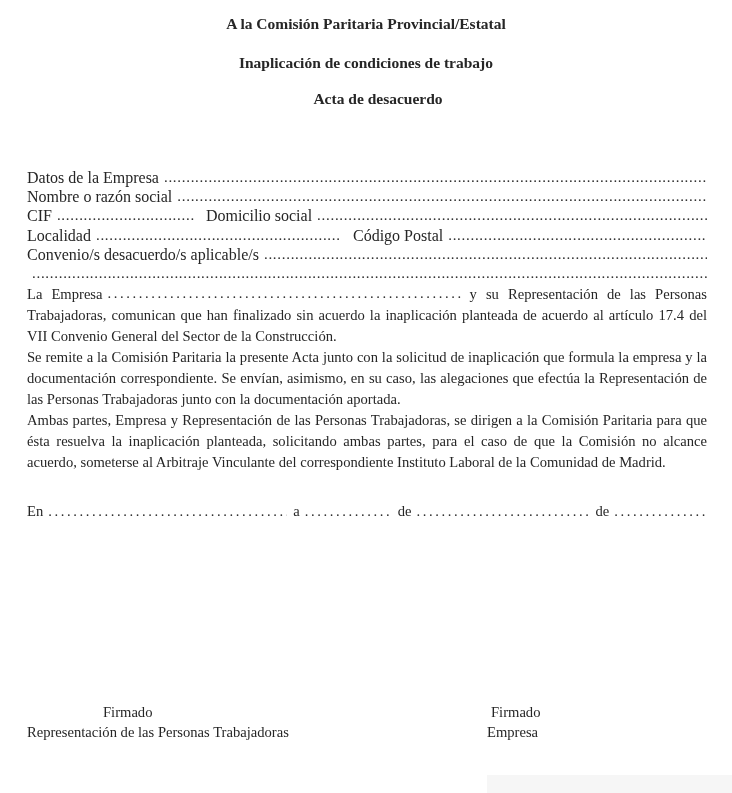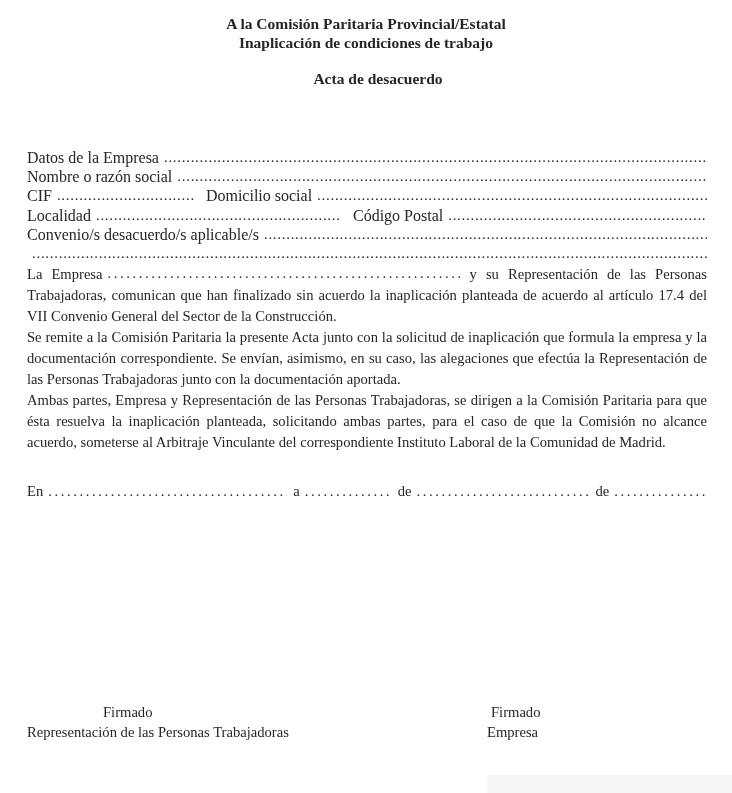--- a/index.html
+++ b/index.html
@@ -11,21 +11,21 @@
     background: #ffffff;
     font-family: "Liberation Serif", serif;
     color: #262626;
     overflow: hidden;
   }
 
   
   .titles { text-align: center; font-weight: bold; }
   .title { font-size: 15.5px; line-height: 19px; margin: 0; font-weight: bold; }
   .title-1 { padding-top: 14px; }
-  .title-2 { margin-top: 0; }
+  .title-2 { margin-top: 20px; }
   .title-3 { margin-top: 17px; padding-left: 24px; }
 
   
   .form { margin: 60px 25px 0 27px; font-size: 16px; }
   .form-row { display: flex; align-items: center; line-height: 19.2px; white-space: nowrap; }
   .lbl { flex: none; }
   .lbl2 { flex: none; padding-left: 12px; }
 
   
   .leader {

